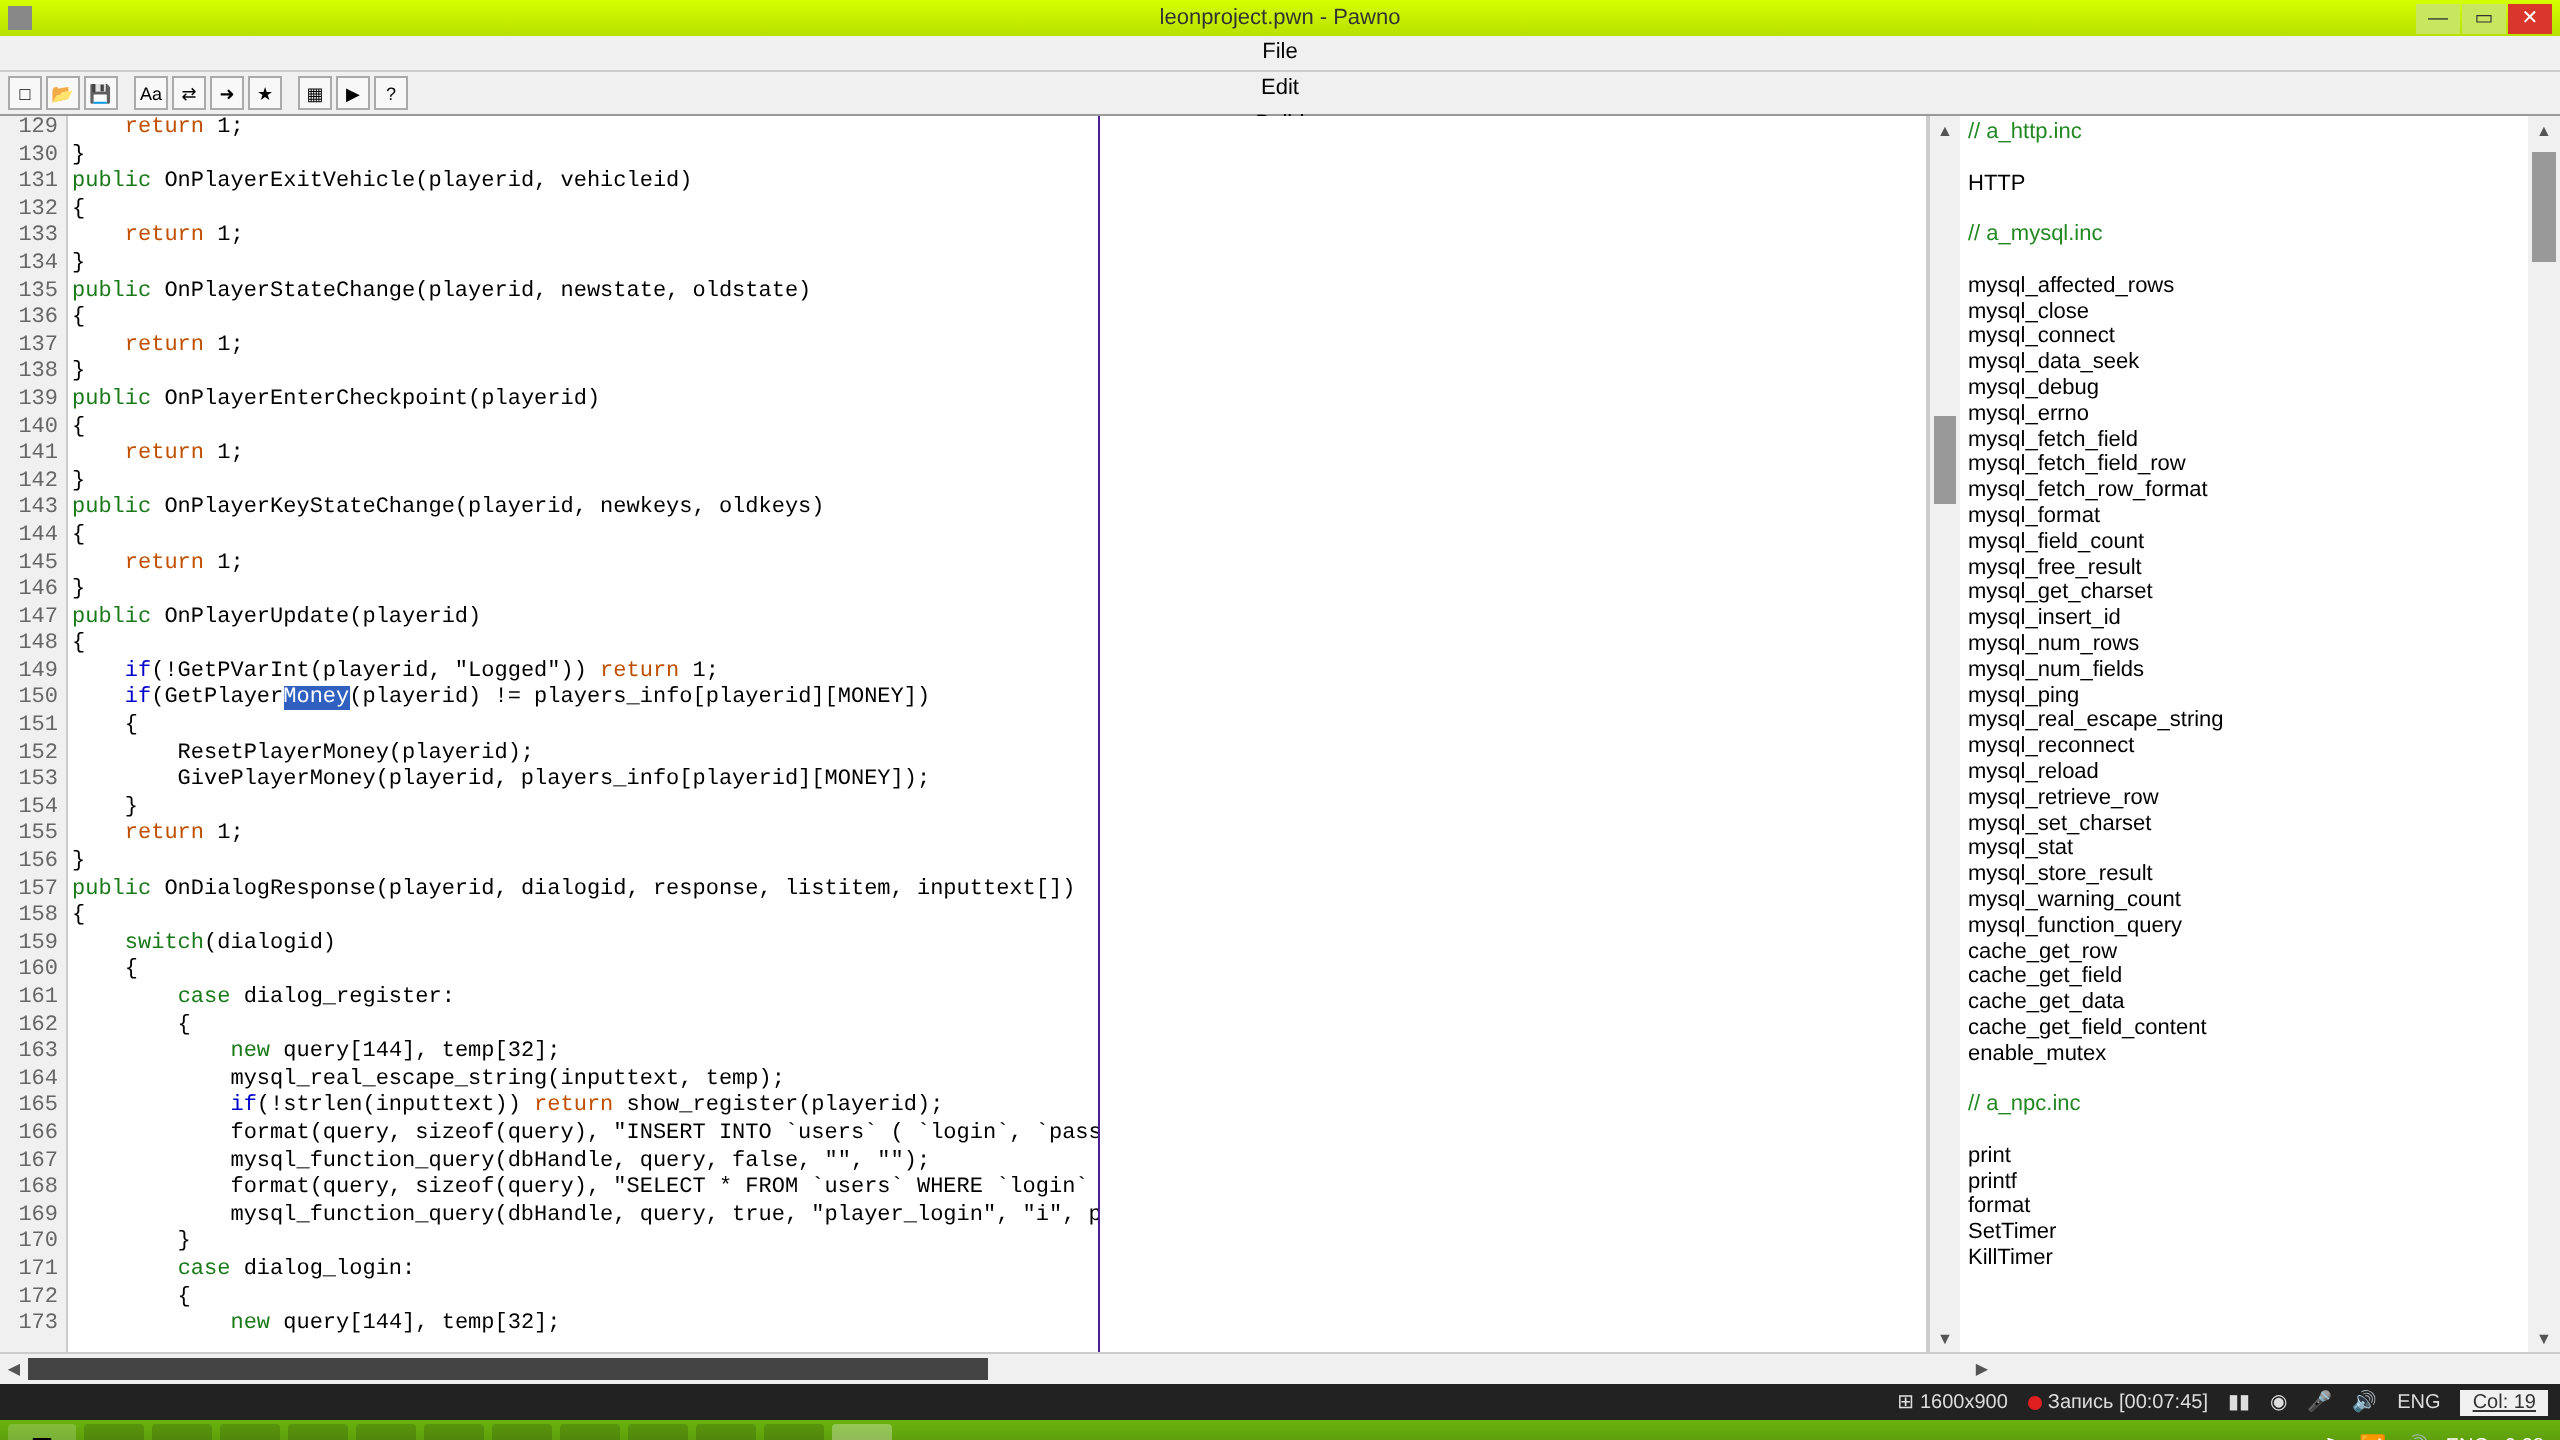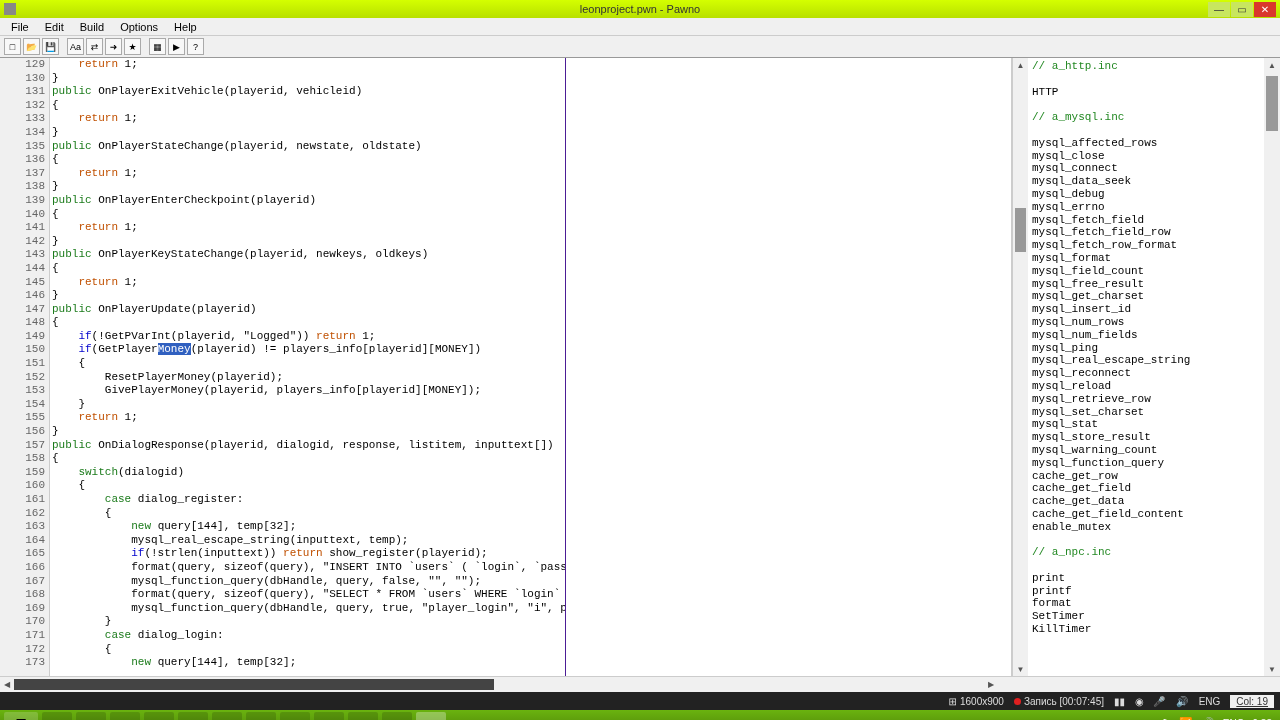--- a/index.html
+++ b/index.html
@@ -4,40 +4,40 @@
 <style>
 * { margin: 0; padding: 0; box-sizing: border-box; }
 body { font-family: "Tahoma", sans-serif; font-size: 11px; overflow: hidden; background: #fff; }
 .titlebar { height: 18px; background: linear-gradient(#d4ff00, #b8e000); display: flex; align-items: center; padding: 0 4px; position: relative; }
 .titlebar .icon { width: 12px; height: 12px; background: #888; margin-right: 6px; }
 .titlebar .title { position: absolute; left: 50%; transform: translateX(-50%); color: #333; font-size: 11px; }
 .titlebar .winbtns { margin-left: auto; display: flex; gap: 1px; }
 .winbtn { width: 22px; height: 15px; display: flex; align-items: center; justify-content: center; font-size: 10px; cursor: pointer; }
 .winbtn.close { background: #d9372c; color: #fff; }
 .winbtn.other { background: #c8e65f; color: #333; }
-.menubar { height: 18px; background: #f0f0f0; display: flex; align-items: center; padding: 0 4px; font-size: 11px; gap: 2px; border-bottom: 1px solid #ccc; }
+.menubar { height: 18px; background: #f0f0f0; display: flex; align-items: center; padding: 0 4px; font-size: 11px; gap: 2px; border-bottom: 1px solid #ccc; flex-direction: column; }
 .menubar .item { padding: 2px 7px; cursor: pointer; }
 .toolbar { height: 22px; background: #f0f0f0; display: flex; align-items: center; padding: 0 4px; gap: 2px; border-bottom: 1px solid #999; }
 .tbtn { width: 17px; height: 17px; border: 1px solid #aaa; background: #f8f8f8; display: flex; align-items: center; justify-content: center; cursor: pointer; font-size: 9px; }
 .tsep { width: 4px; }
 .main { display: flex; height: calc(720px - 18px - 18px - 22px - 26px - 18px); }
-.gutter { width: 50px; background: #f0f0f0; border-right: 1px solid #ccc; font-family: "Courier New", monospace; font-size: 11px; color: #666; text-align: right; padding-right: 4px; overflow: hidden; }
+.gutter { width: 34px; background: #f0f0f0; border-right: 1px solid #ccc; font-family: "Courier New", monospace; font-size: 11px; color: #666; text-align: right; padding-right: 4px; overflow: hidden; }
 .gutter div { height: 13.6px; line-height: 13.6px; }
 .editor { flex: 0 0 516px; font-family: "Courier New", monospace; font-size: 11px; background: #fff; overflow: hidden; position: relative; white-space: pre; line-height: 13.6px; border-right: 1px solid #4c1d95; }
 .editor .line { height: 13.6px; padding-left: 2px; }
 .kw-public { color: #1a7a1a; }
 .kw-return { color: #c05000; }
 .kw-case { color: #1a7a1a; }
 .kw-if { color: #0000cc; }
 .sel { background: #3060c0; color: #fff; }
 .midblank { flex: 1; background: #fff; border-right: 1px solid #ccc; position: relative; }
 .vscroll-ed { width: 16px; background: #f0f0f0; border-left: 1px solid #ccc; position: relative; }
 .vscroll-ed .thumb { position: absolute; left: 2px; right: 2px; top: 150px; height: 44px; background: #999; }
 .vscroll-ed .arr { height: 14px; display: flex; align-items: center; justify-content: center; font-size: 8px; color: #555; }
-.sidepanel { width: 236px; background: #fff; font-family: Liberation Mono, monospace; font-size: 11px; overflow: hidden; line-height: 12.8px; padding: 2px 4px; }
+.sidepanel { width: 284px; background: #fff; font-family: Liberation Sans, sans-serif; font-size: 11px; overflow: hidden; line-height: 12.8px; padding: 2px 4px; }
 .sidepanel .item { white-space: nowrap; }
 .sidepanel .hdr { color: #228822; }
 .vscroll-sp { width: 16px; background: #f0f0f0; position: relative; }
 .vscroll-sp .thumb { position: absolute; left: 2px; right: 2px; top: 18px; height: 55px; background: #999; }
 .vscroll-sp .arr { height: 14px; display: flex; align-items: center; justify-content: center; font-size: 8px; color: #555; }
 .hscrollrow { height: 16px; display: flex; background: #f0f0f0; border-top: 1px solid #ccc; }
 .hscroll { flex: 0 0 998px; background: #f0f0f0; position: relative; display: flex; }
 .hscroll .arr { width: 14px; display: flex; align-items: center; justify-content: center; font-size: 8px; color: #555; }
 .hscroll .track { flex: 1; position: relative; }
 .hscroll .thumb { position: absolute; left: 0; top: 2px; bottom: 2px; width: 480px; background: #444; }

